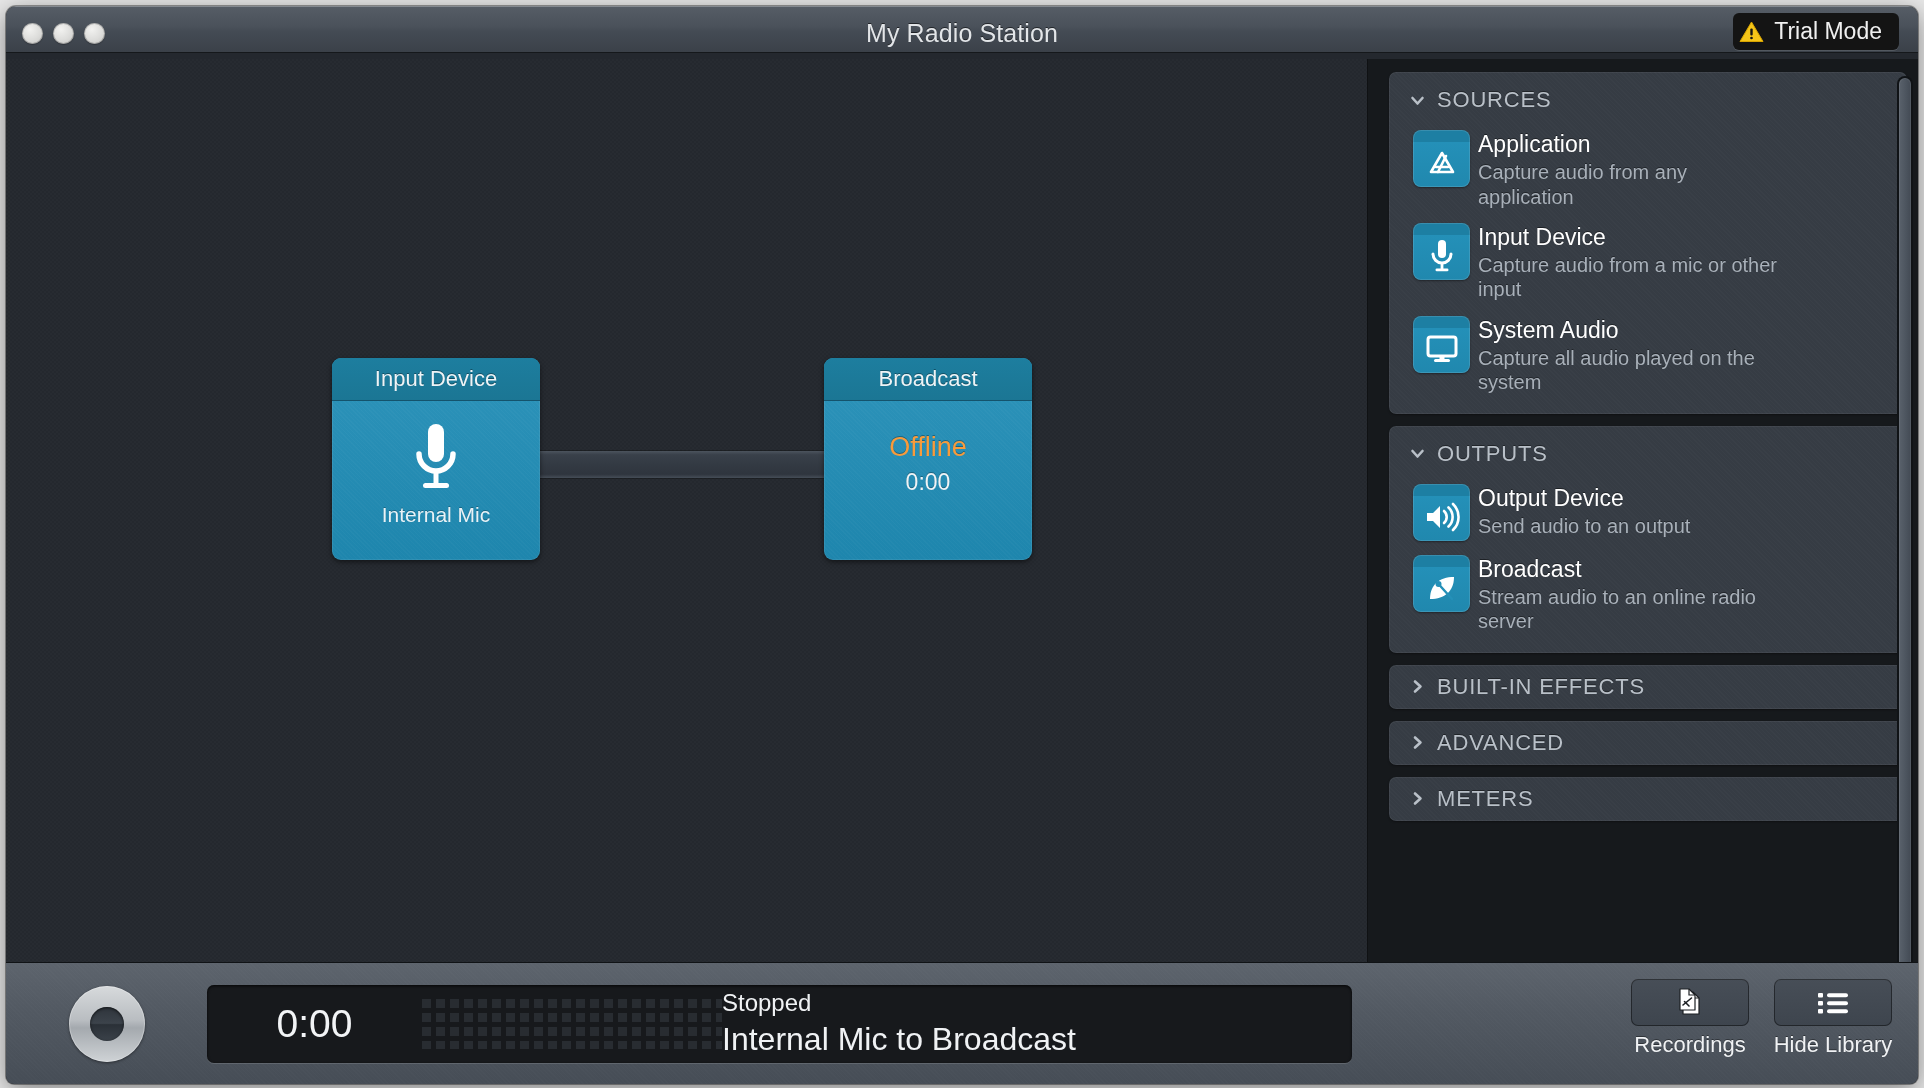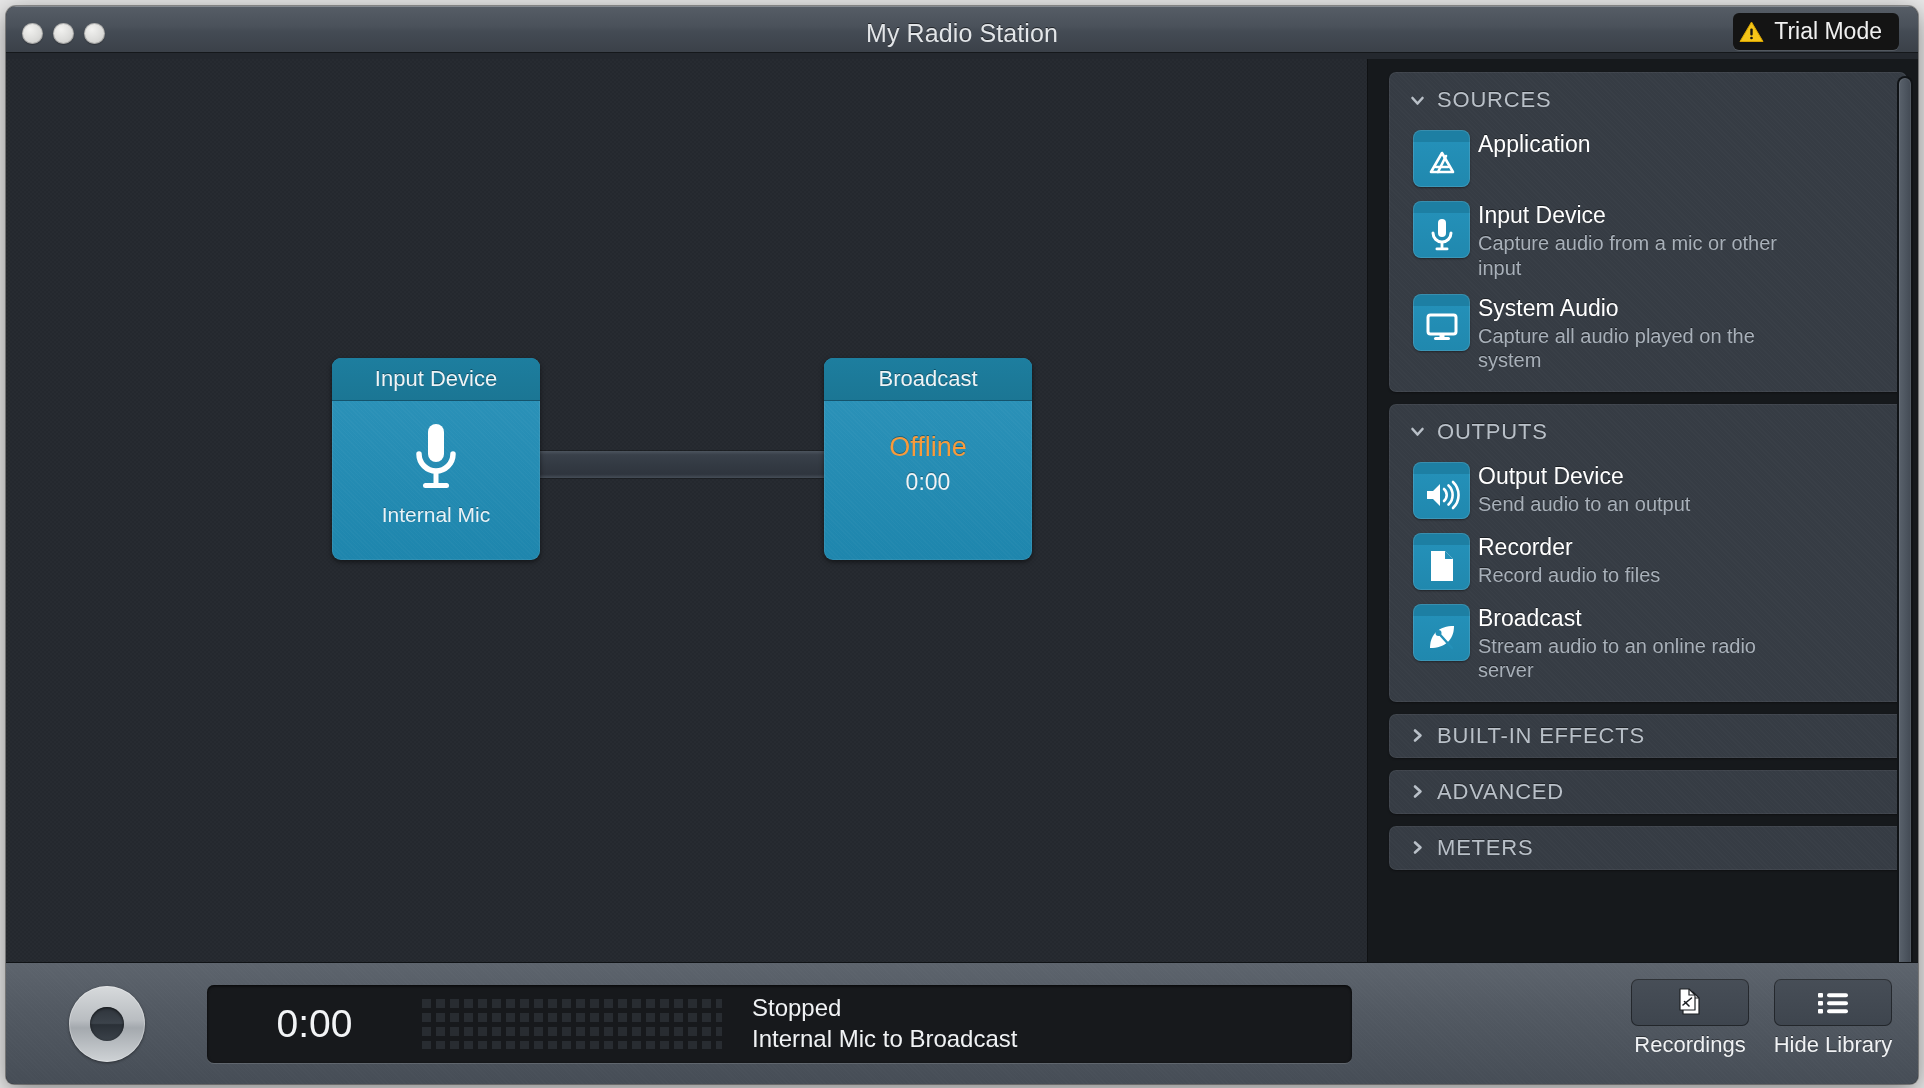--- a/index.html
+++ b/index.html
@@ -225,23 +225,23 @@
     font-family: "Liberation Sans", sans-serif;
   }
   #led-matrix {
     width: 300px; height: 50px;
     background-image:
       repeating-linear-gradient(to right, #2c3035 0 9px, #17191c 9px 14px),
       repeating-linear-gradient(to bottom, #2c3035 0 9px, #17191c 9px 14px);
     background-blend-mode: darken;
     opacity: .85;
   }
-  #status-text { margin-left: 30px; }
+  #status-text { }
   #status-text .l1 { font-size: 24px; color: #f0f2f4; line-height: 1.28; }
-  #status-text .l2 { font-size: 24px; color: #f0f2f4; line-height: 1.28; }
+  #status-text .l2 { font-size: 32px; color: #f0f2f4; line-height: 1.28; }
 
   #tool-btns {
     position: absolute; right: 24px; top: 16px;
     display: flex; gap: 21px;
   }
   .tool-btn { width: 122px; display: flex; flex-direction: column; align-items: center; gap: 6px; justify-content: space-between; }
   .tool-btn .box {
     width: 118px; height: 47px;
     border-radius: 7px;
     background: linear-gradient(to bottom, #474e57, #3e454e);
@@ -324,20 +324,21 @@
         <div class="lib-row">
           <span class="lib-ico">
             <svg width="34" height="34" viewBox="0 0 34 34">
               <path d="M6 25 L17 6 L28 25 Z" fill="none" stroke="#ffffff" stroke-width="2.6" stroke-linejoin="round"></path>
               <path d="M11 20 L23 20" stroke="#ffffff" stroke-width="2.6" stroke-linecap="round"></path>
               <path d="M13 25 L21 9" stroke="#ffffff" stroke-width="2.6" stroke-linecap="round"></path>
             </svg>
           </span>
           <span class="lib-txt">
             <span class="lib-name">Application</span>
+            <span class="lib-desc" style="display:block">Capture audio from any application</span>
           </span>
         </div>
 
         <div class="lib-row">
           <span class="lib-ico">
             <svg width="26" height="36" viewBox="0 0 26 36">
               <rect x="9" y="2" width="8" height="18" rx="4" fill="#ffffff"></rect>
               <path d="M4 16 a9 9 0 0 0 18 0" fill="none" stroke="#ffffff" stroke-width="3" stroke-linecap="round"></path>
               <rect x="11.6" y="24" width="2.8" height="7" fill="#ffffff"></rect>
               <rect x="6.5" y="30.5" width="13" height="2.8" rx="1.4" fill="#ffffff"></rect>
@@ -382,32 +383,20 @@
               <path d="M24.5 5.5 a13 13 0 0 1 0 19" fill="none" stroke="#ffffff" stroke-width="2.6" stroke-linecap="round"></path>
               <path d="M29 2 a18 18 0 0 1 0 26" fill="none" stroke="#ffffff" stroke-width="2.6" stroke-linecap="round"></path>
             </svg>
           </span>
           <span class="lib-txt">
             <span class="lib-name">Output Device</span>
             <span class="lib-desc" style="display:block">Send audio to an output</span>
           </span>
         </div>
 
-        <div class="lib-row">
-          <span class="lib-ico">
-            <svg width="28" height="34" viewBox="0 0 28 34">
-              <path d="M3 2 L17 2 L25 10 L25 32 L3 32 Z" fill="#ffffff"></path>
-              <path d="M17 2 L17 10 L25 10" fill="#2490b8"></path>
-            </svg>
-          </span>
-          <span class="lib-txt">
-            <span class="lib-name">Recorder</span>
-            <span class="lib-desc" style="display:block">Record audio to files</span>
-          </span>
-        </div>
 
         <div class="lib-row">
           <span class="lib-ico">
             <svg width="34" height="32" viewBox="0 0 34 32">
               <path d="M5 27 C5 13 14 5 29 5 C29 19 20 27 5 27 Z" fill="#ffffff"></path>
               <circle cx="13.5" cy="12" r="3" fill="#2490b8"></circle>
               <path d="M13.5 12 L27 27" stroke="#2490b8" stroke-width="2.4" stroke-linecap="round"></path>
             </svg>
           </span>
           <span class="lib-txt">

